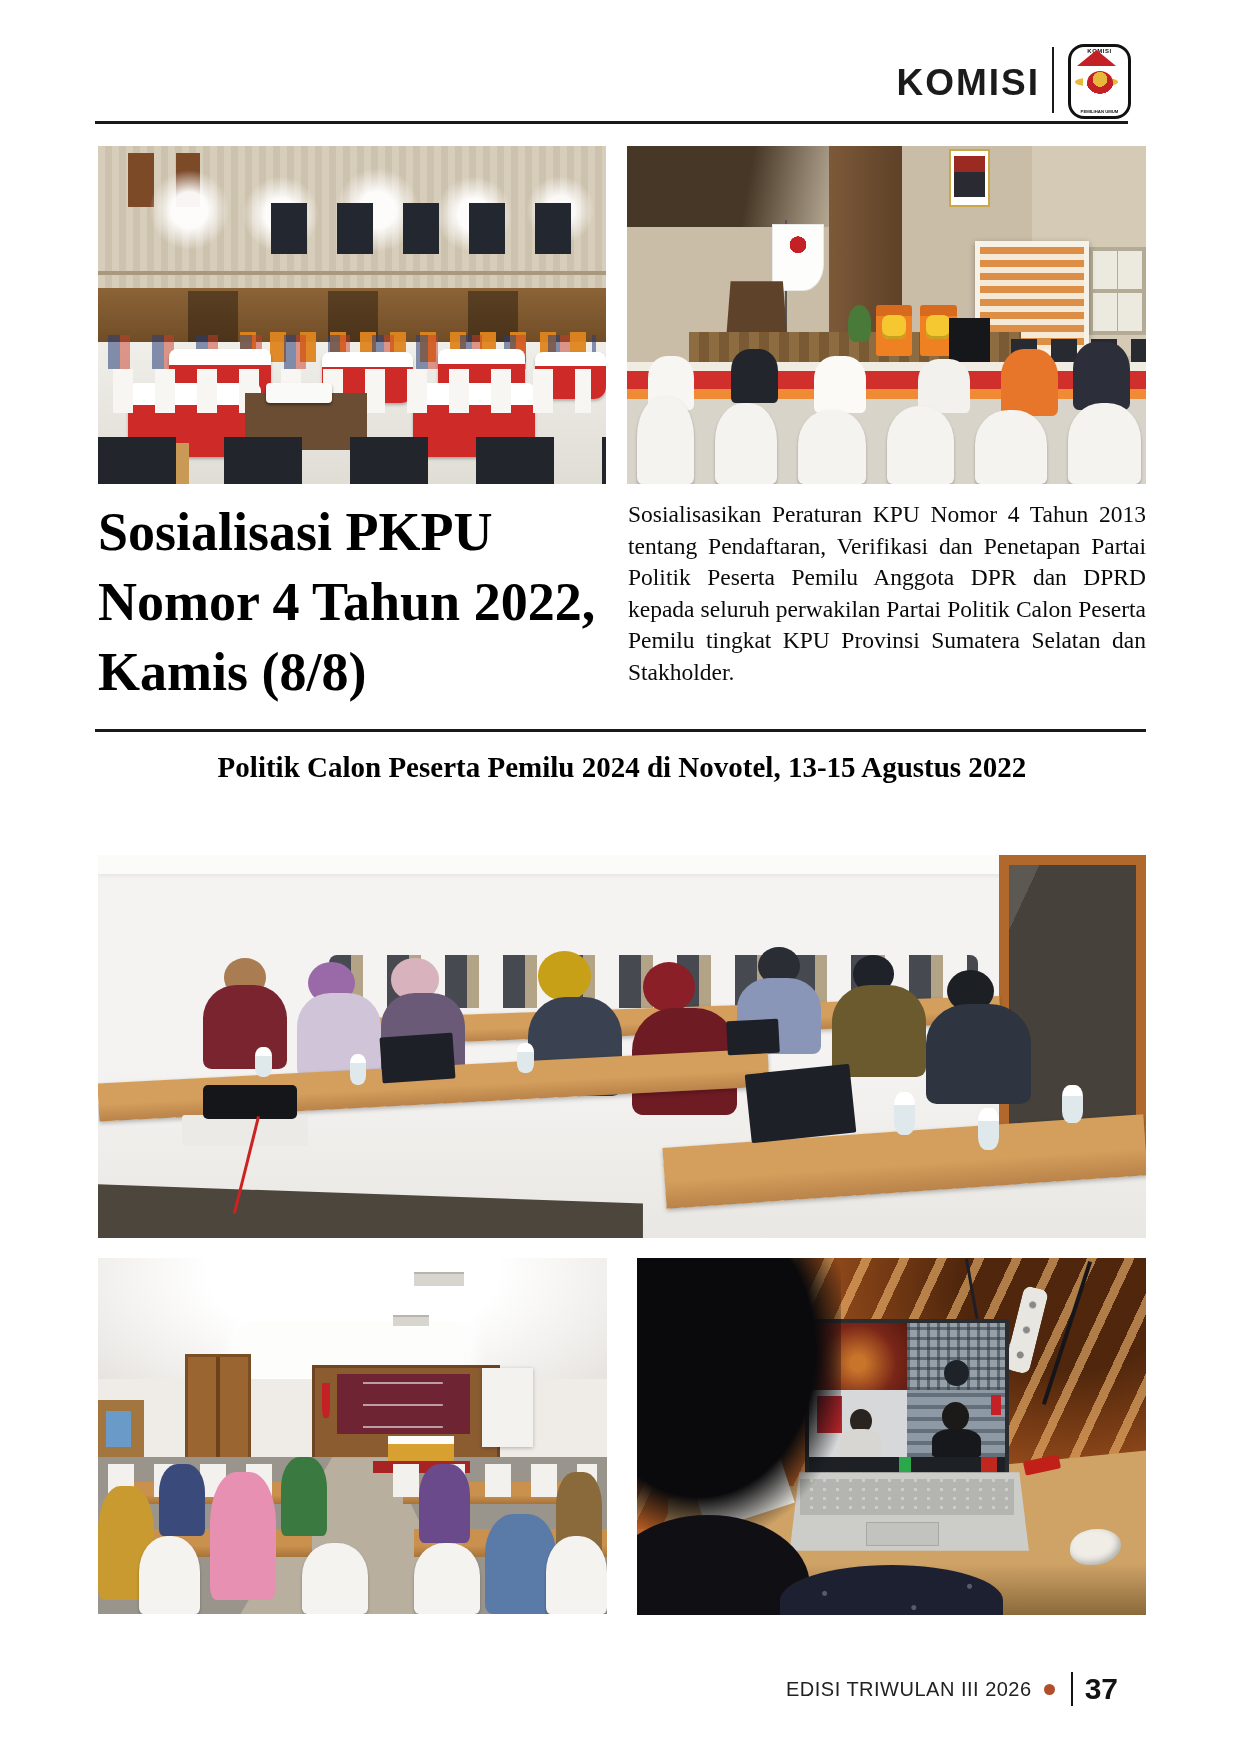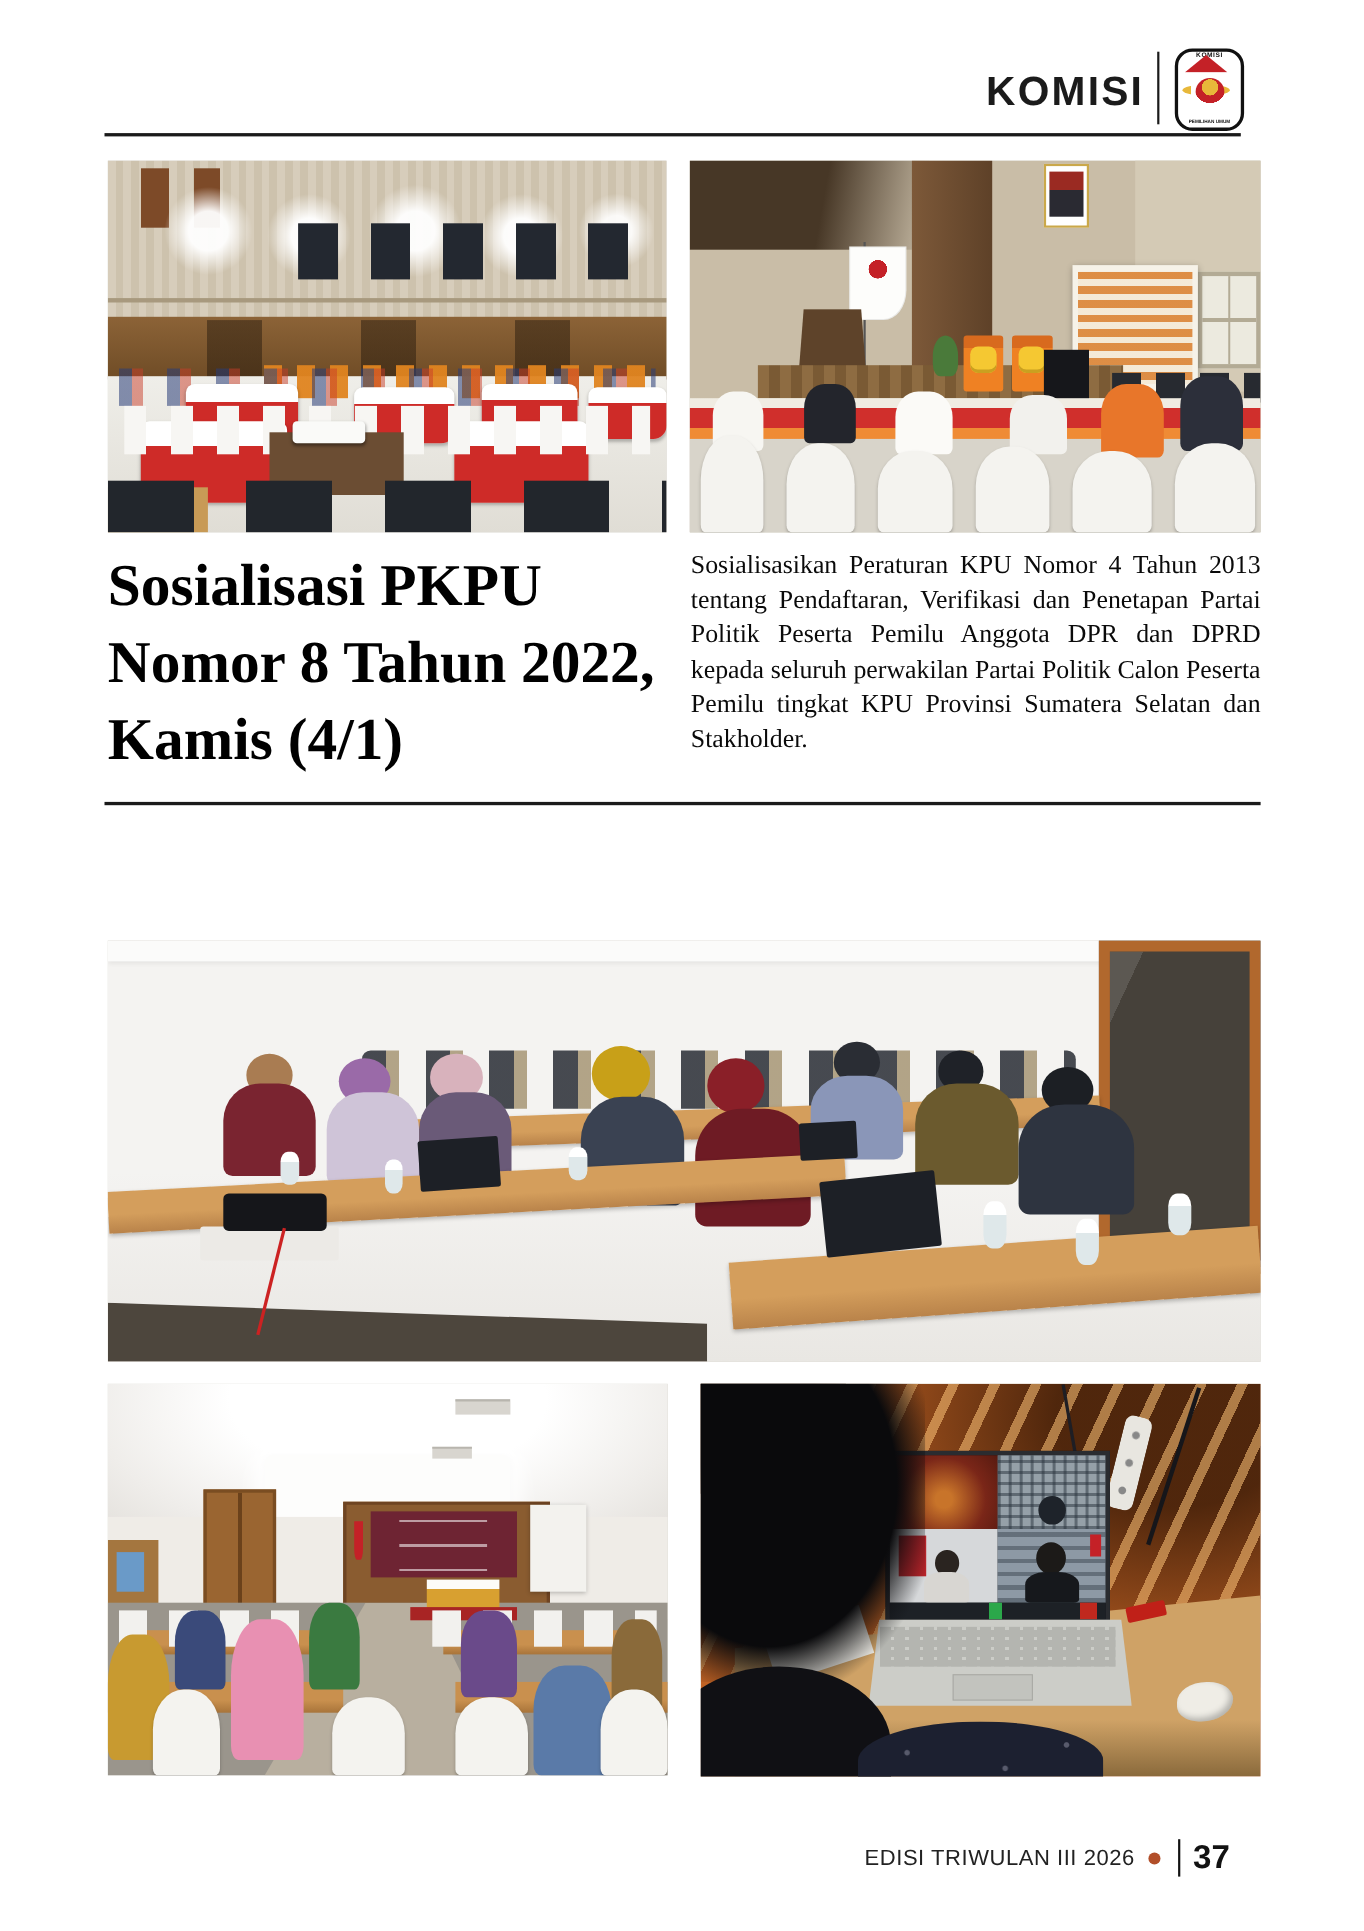--- a/index.html
+++ b/index.html
@@ -274,28 +274,29 @@
     <div class="cover" style="position:absolute;left:2%;top:74%;width:11%;height:26%;"></div>
     <div class="cover" style="position:absolute;left:17%;top:76%;width:12%;height:24%;"></div>
     <div class="cover" style="position:absolute;left:33%;top:78%;width:13%;height:22%;"></div>
     <div class="cover" style="position:absolute;left:50%;top:77%;width:13%;height:23%;"></div>
     <div class="cover" style="position:absolute;left:67%;top:78%;width:14%;height:22%;"></div>
     <div class="cover" style="position:absolute;left:85%;top:76%;width:14%;height:24%;"></div>
   </div>
 
   <div class="headline">
     <div>Sosialisasi PKPU</div>
-    <div>Nomor 8 Tahun 2022,</div>
-    <div>Kamis (4/1)</div>
+    <div>Nomor 4 Tahun 2022,</div>
+    <div>Kamis (8/8)</div>
   </div>
   <div class="bodytext">Sosialisasikan Peraturan KPU Nomor 4 Tahun 2013 tentang Pendaftaran, Verifikasi dan Penetapan Partai Politik Peserta Pemilu Anggota DPR dan DPRD kepada seluruh perwakilan Partai Politik Calon Peserta Pemilu tingkat KPU Provinsi Sumatera Selatan dan Stakholder.</div>
 
   <div class="rule" style="left:95px;top:729px;width:1051px;"></div>
 
   <div class="sectitle">
+    <div>Politik Calon Peserta Pemilu 2024 di Novotel, 13-15 Agustus 2022</div>
   </div>
 
   <div class="photo" style="left:98px;top:855px;width:1048px;height:383px;">
     <div class="p3-wall"></div>
     <div class="p3-ceil"></div>
     <div class="p3-window"></div>
     <div class="p3-sill"></div>
     <div class="p3-backrow"></div>
 
     <div class="desk" style="position:absolute;left:20%;top:40%;width:66%;height:7%;transform:rotate(-2deg);"></div>

